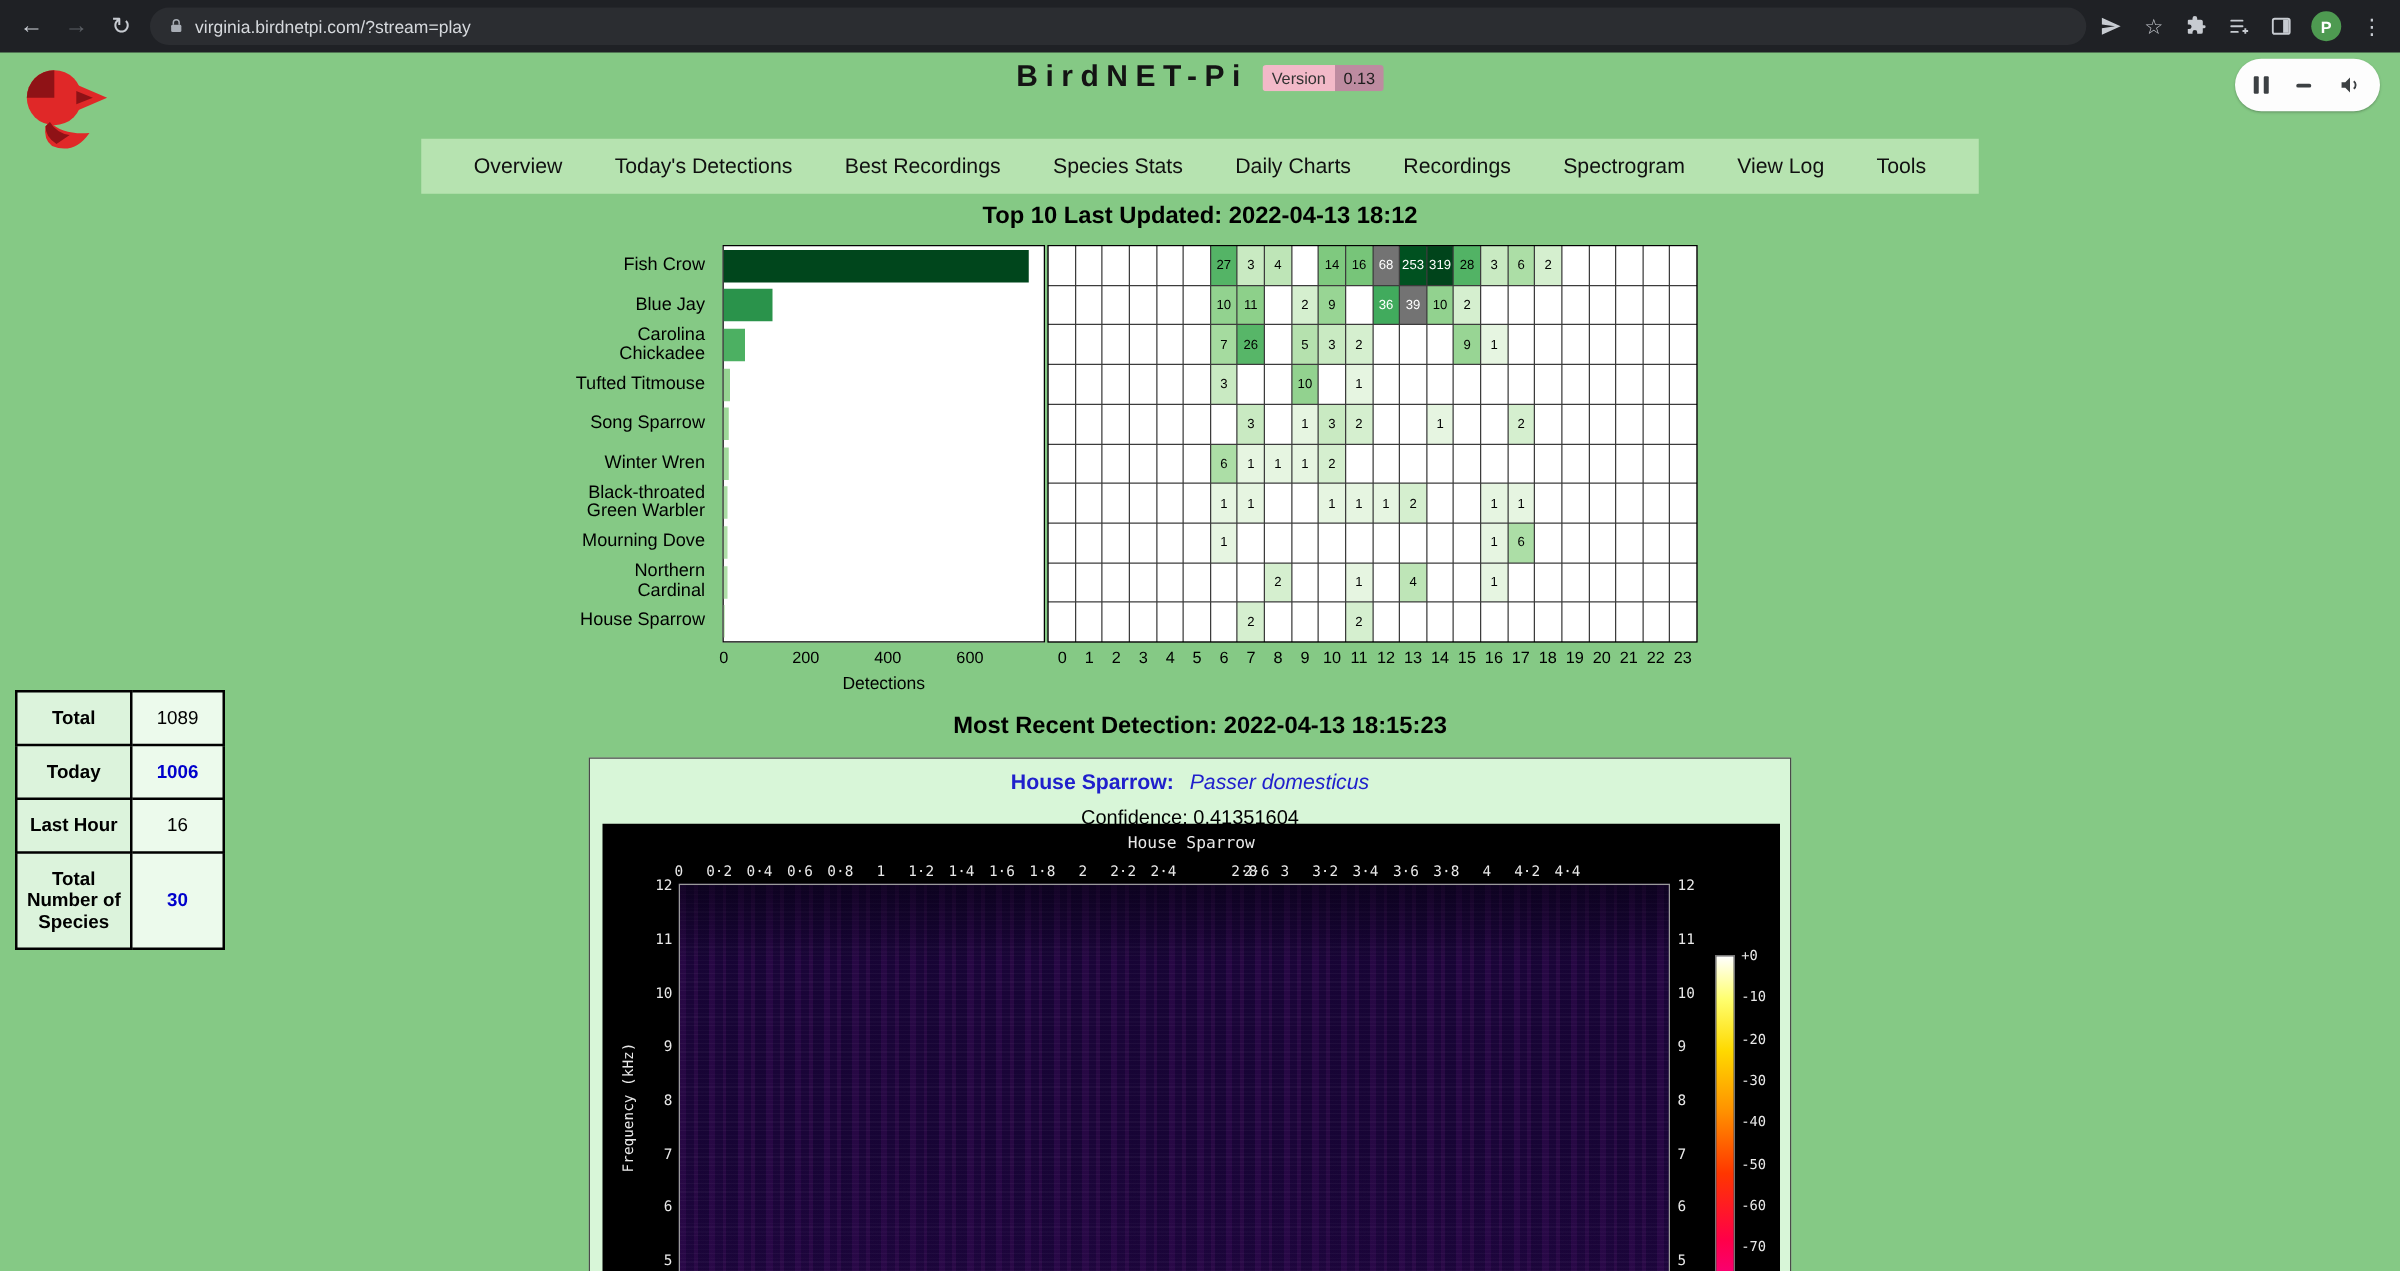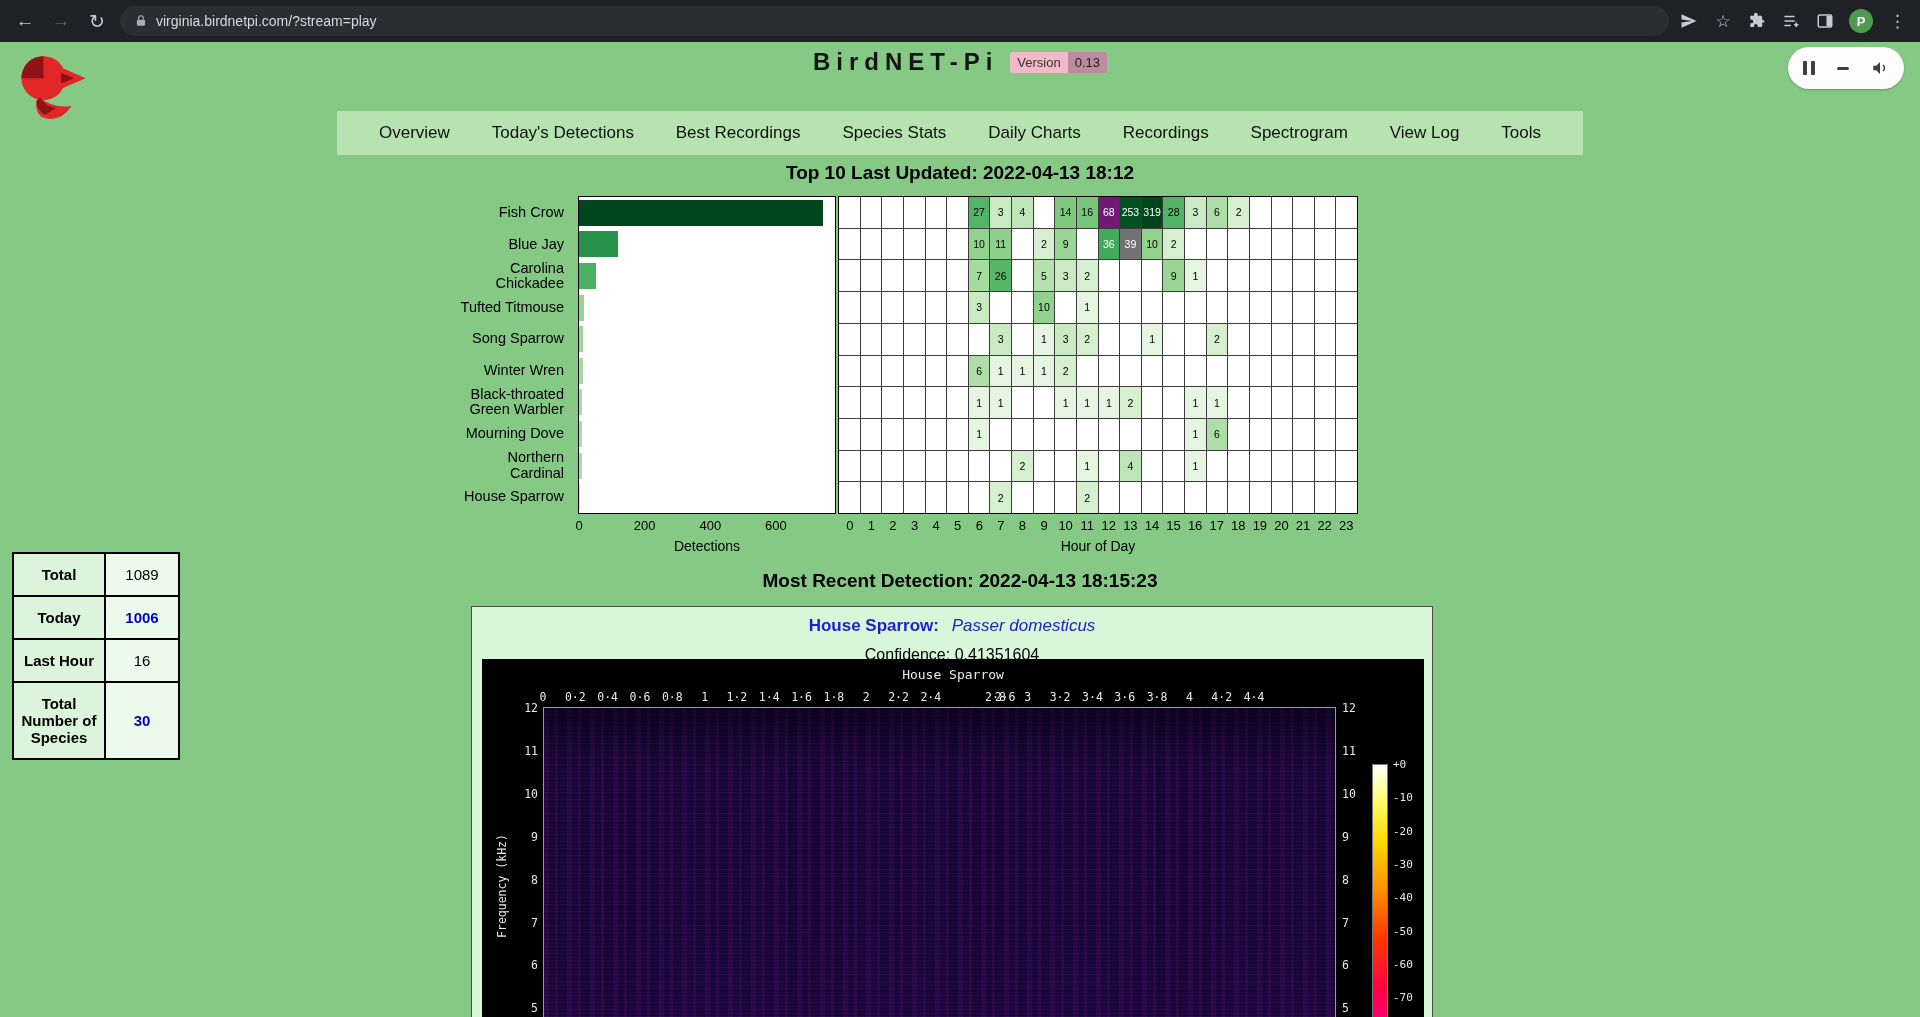--- a/index.html
+++ b/index.html
@@ -264,21 +264,21 @@
         <div class="heat-cell"></div>
         <div class="heat-cell"></div>
         <div class="heat-cell"></div>
         <div class="heat-cell"></div>
         <div class="heat-cell" style="background: rgb(84, 180, 102); color: rgb(0, 0, 0);">27</div>
         <div class="heat-cell" style="background: rgb(201, 234, 194); color: rgb(0, 0, 0);">3</div>
         <div class="heat-cell" style="background: rgb(190, 229, 183); color: rgb(0, 0, 0);">4</div>
         <div class="heat-cell"></div>
         <div class="heat-cell" style="background: rgb(127, 201, 127); color: rgb(0, 0, 0);">14</div>
         <div class="heat-cell" style="background: rgb(119, 197, 121); color: rgb(0, 0, 0);">16</div>
-        <div class="heat-cell" style="background: #701a75; color: rgb(255, 255, 255);">68</div>
+        <div class="heat-cell" style="background: #737373; color: rgb(255, 255, 255);">68</div>
         <div class="heat-cell" style="background: rgb(0, 81, 32); color: rgb(255, 255, 255);">253</div>
         <div class="heat-cell" style="background: rgb(0, 68, 27); color: rgb(255, 255, 255);">319</div>
         <div class="heat-cell" style="background: rgb(82, 179, 101); color: rgb(0, 0, 0);">28</div>
         <div class="heat-cell" style="background: rgb(201, 234, 194); color: rgb(0, 0, 0);">3</div>
         <div class="heat-cell" style="background: rgb(172, 222, 166); color: rgb(0, 0, 0);">6</div>
         <div class="heat-cell" style="background: rgb(213, 239, 207); color: rgb(0, 0, 0);">2</div>
         <div class="heat-cell"></div>
         <div class="heat-cell"></div>
         <div class="heat-cell"></div>
         <div class="heat-cell"></div>
@@ -526,21 +526,20 @@
         <span class="tick" style="left: 68.75%;">16</span>
         <span class="tick" style="left: 72.9167%;">17</span>
         <span class="tick" style="left: 77.0833%;">18</span>
         <span class="tick" style="left: 81.25%;">19</span>
         <span class="tick" style="left: 85.4167%;">20</span>
         <span class="tick" style="left: 89.5833%;">21</span>
         <span class="tick" style="left: 93.75%;">22</span>
         <span class="tick" style="left: 97.9167%;">23</span>
       </div>
     <div class="axis-label bar">Detections</div>
-    <div class="axis-label heat">Hour of Day</div>
   </div>
 
   <table class="stats-table">
       <tbody>
         <tr>
           <td class="lbl">Total</td>
           <td class="val">1089</td>
         </tr>
         <tr>
           <td class="lbl">Today</td>

